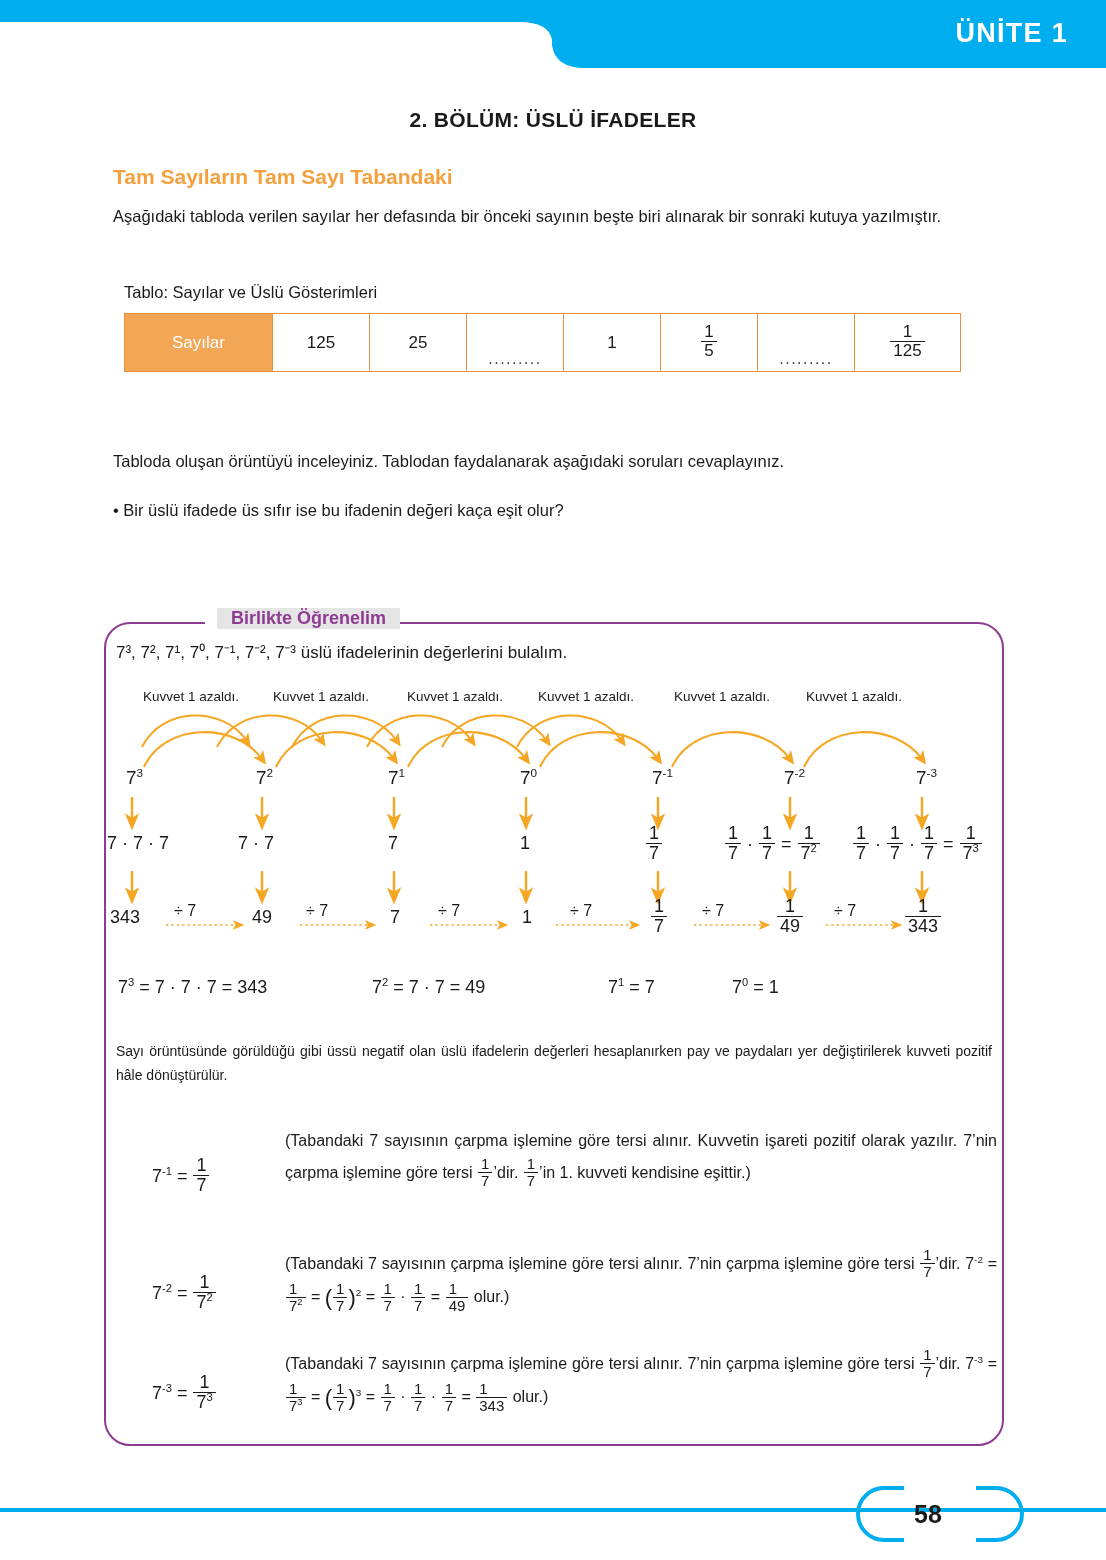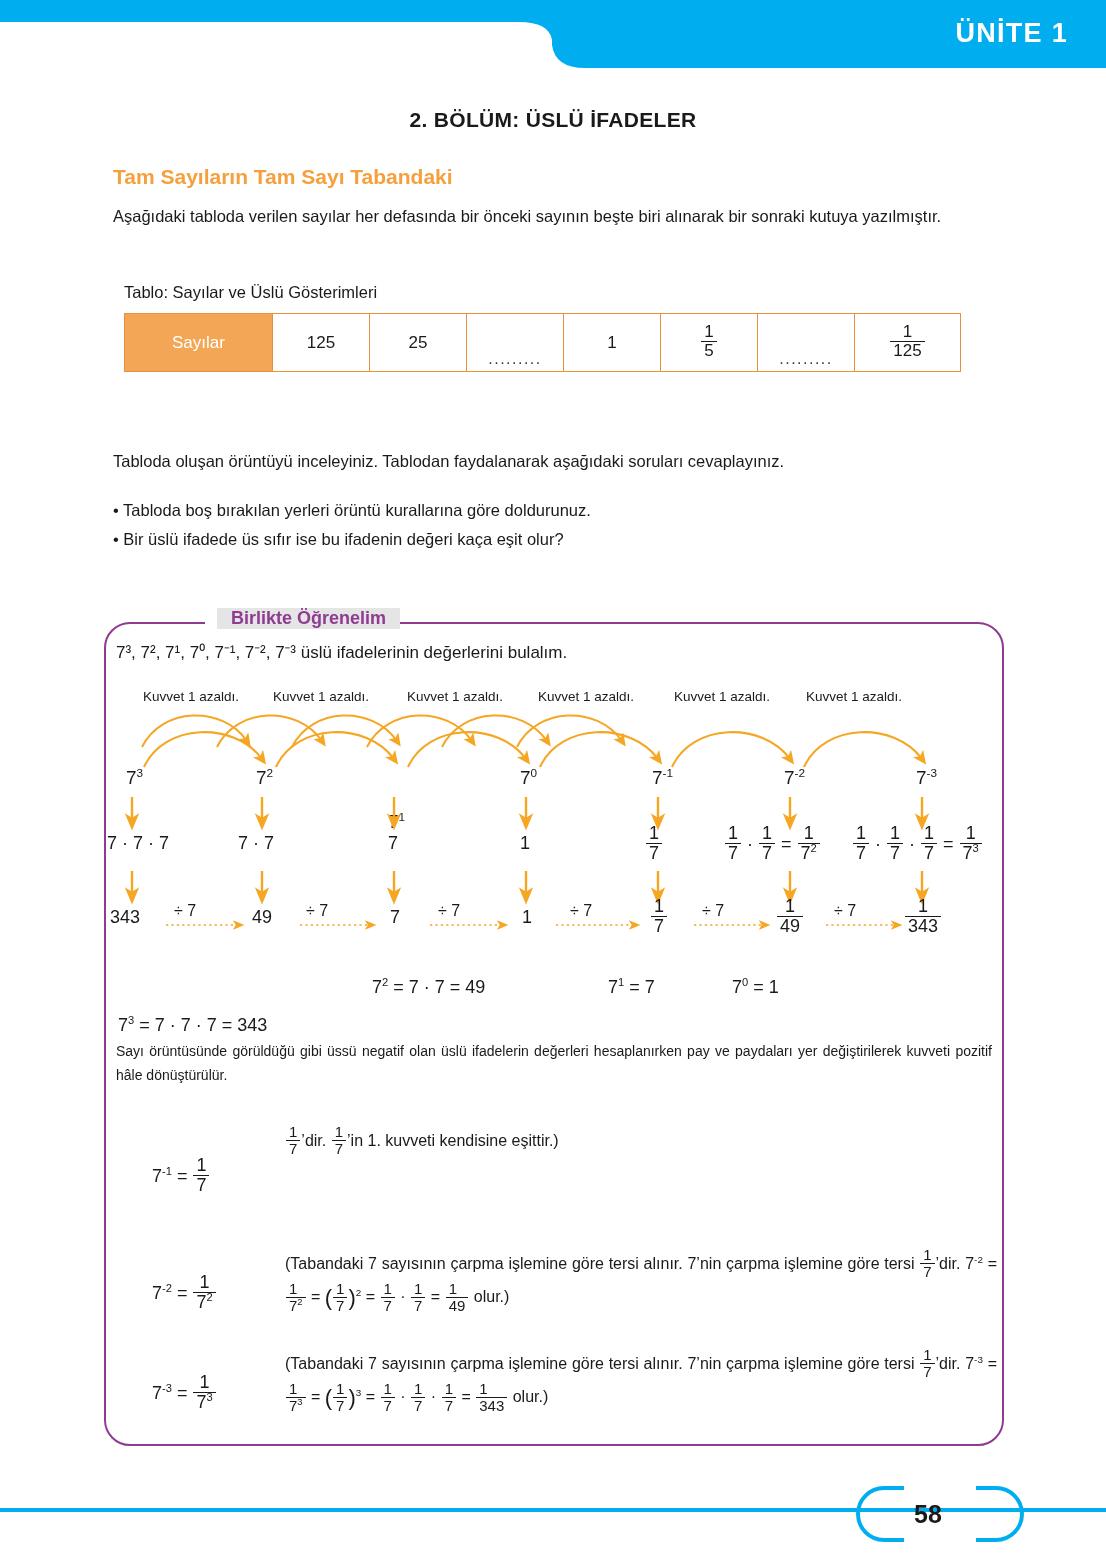--- a/index.html
+++ b/index.html
@@ -311,21 +311,20 @@
             <span class="dots dots-top">.........</span>
           </td>
           <td style="width: 106px;"><span class="frac"><span class="num">1</span><span class="den">125</span></span></td>
         </tr>
       </tbody>
   </table>
 </div>
 
 <div class="q-lead">Tabloda oluşan örüntüyü inceleyiniz. Tablodan faydalanarak aşağıdaki soruları cevaplayınız.</div>
 <div class="bullets">
-  <div>• Tabloda boş bırakılan yerleri örüntü kurallarına göre doldurunuz.</div>
   <div>• Bir üslü ifadede üs sıfır ise bu ifadenin değeri kaça eşit olur?</div>
 </div>
 
 <div class="learn-box"></div>
 <div class="title-mask"></div>
 <div class="learn-title">Birlikte Öğrenelim</div>
 <div class="box-lead">7³, 7², 7¹, 7⁰, 7⁻¹, 7⁻², 7⁻³ üslü ifadelerinin değerlerini bulalım.</div>
 
 <div class="diagram">
   <svg class="arrow-svg" width="900" height="320" viewBox="0 0 900 320">
@@ -361,21 +360,21 @@
       <path d="M172,82 C192,38 262,36 290,74"></path>
       <path d="M304,82 C324,38 394,36 422,74"></path>
       <path d="M436,82 C456,38 526,36 554,74"></path>
       <path d="M568,82 C588,38 658,36 686,74"></path>
       <path d="M700,82 C720,38 790,36 818,74"></path>
     </g>
   </svg>
 
   <div class="pow-cell" style="left:22px;top:82px;">7<sup class="exp">3</sup></div>
   <div class="pow-cell" style="left:152px;top:82px;">7<sup class="exp">2</sup></div>
-  <div class="pow-cell" style="left:284px;top:82px;margin-top:44px;">7<sup class="exp">1</sup></div>
+  <div class="pow-cell" style="left:284px;top:82px;">7<sup class="exp">1</sup></div>
   <div class="pow-cell" style="left:416px;top:82px;">7<sup class="exp">0</sup></div>
   <div class="pow-cell" style="left:548px;top:82px;">7<sup class="exp">-1</sup></div>
   <div class="pow-cell" style="left:680px;top:82px;">7<sup class="exp">-2</sup></div>
   <div class="pow-cell" style="left:812px;top:82px;">7<sup class="exp">-3</sup></div>
 
   <svg class="arrow-svg" width="900" height="320" viewBox="0 0 900 320">
     <g stroke="#f5a623" stroke-width="2.4" marker-end="url(#ah2)">
       <line x1="28" y1="112" x2="28" y2="136"></line>
       <line x1="158" y1="112" x2="158" y2="136"></line>
       <line x1="290" y1="112" x2="290" y2="136"></line>
@@ -440,39 +439,39 @@
     <span class="frac"><span class="num">1</span><span class="den">343</span></span>
   </div>
 
   <div class="div-label" style="left:70px;top:217px;">÷ 7</div>
   <div class="div-label" style="left:202px;top:217px;">÷ 7</div>
   <div class="div-label" style="left:334px;top:217px;">÷ 7</div>
   <div class="div-label" style="left:466px;top:217px;">÷ 7</div>
   <div class="div-label" style="left:598px;top:217px;">÷ 7</div>
   <div class="div-label" style="left:730px;top:217px;">÷ 7</div>
 
-  <div class="eq-line" style="left:14px;top:292px;margin-top:38px;">
+  <div class="eq-line" style="left:14px;top:292px;">
     7<sup class="exp">3</sup> = 7 · 7 · 7 = 343</div>
   <div class="eq-line" style="left:268px;top:292px;">
     7<sup class="exp">2</sup> = 7 · 7 = 49</div>
   <div class="eq-line" style="left:504px;top:292px;">
     7<sup class="exp">1</sup> = 7</div>
   <div class="eq-line" style="left:628px;top:292px;">
     7<sup class="exp">0</sup> = 1</div>
 </div>
 
 <div class="close-para">Sayı örüntüsünde görüldüğü gibi üssü negatif olan üslü ifadelerin değerleri hesaplanırken pay ve paydaları yer değiştirilerek kuvveti pozitif hâle dönüştürülür.</div>
 
 <div class="exp-block" style="top:1125px;left:0;width:1106px;">
   <div class="exp-lhs" style="left:152px;top:32px;">
     7<sup class="exp">-1</sup> =
     <span class="frac"><span class="num">1</span><span class="den">7</span></span>
   </div>
   <div class="exp-body">
-    <span class="frac"><span class="num">1</span><span class="den">7</span></span><span>’dir. </span><span class="frac"><span class="num">1</span><span class="den">7</span></span><span>’in 1. kuvveti kendisine eşittir.)</span>
+    <span>(Tabandaki 7 sayısının çarpma işlemine göre tersi alınır. Kuvvetin işareti pozitif olarak yazılır. 7’nin çarpma işlemine göre  tersi </span><span class="frac"><span class="num">1</span><span class="den">7</span></span><span>’dir. </span><span class="frac"><span class="num">1</span><span class="den">7</span></span><span>’in 1. kuvveti kendisine eşittir.)</span>
   </div>
 </div>
 
 <div class="exp-block" style="top:1248px;left:0;width:1106px;">
   <div class="exp-lhs" style="left:152px;top:26px;">
     7<sup class="exp">-2</sup> =
     <span class="frac"><span class="num">1</span><span class="den">7<sup class="exp">2</sup></span></span>
   </div>
   <div class="exp-body">
     <span>(Tabandaki 7 sayısının çarpma işlemine göre tersi alınır. 7’nin çarpma işlemine göre tersi </span><span class="frac"><span class="num">1</span><span class="den">7</span></span><span>’dir. </span><span>7<sup class="exp">-2</sup> = <span class="frac"><span class="num">1</span><span class="den">7<sup class="exp">2</sup></span></span> = <span style="display:inline-block;vertical-align:middle;font-size:22px;line-height:0.8;">(</span><span class="frac"><span class="num">1</span><span class="den">7</span></span><span style="display:inline-block;vertical-align:middle;font-size:22px;line-height:0.8;">)</span><sup class="exp">2</sup> = <span class="frac"><span class="num">1</span><span class="den">7</span></span> · <span class="frac"><span class="num">1</span><span class="den">7</span></span> = <span class="frac"><span class="num">1</span><span class="den">49</span></span></span><span> olur.)</span>

